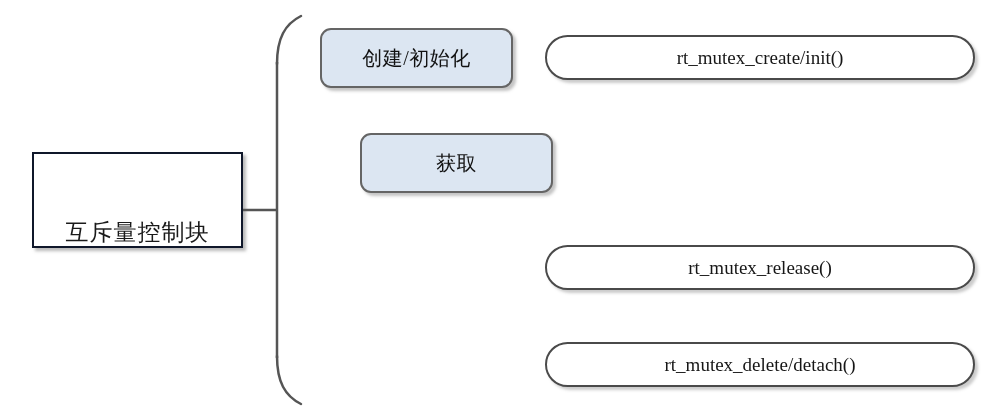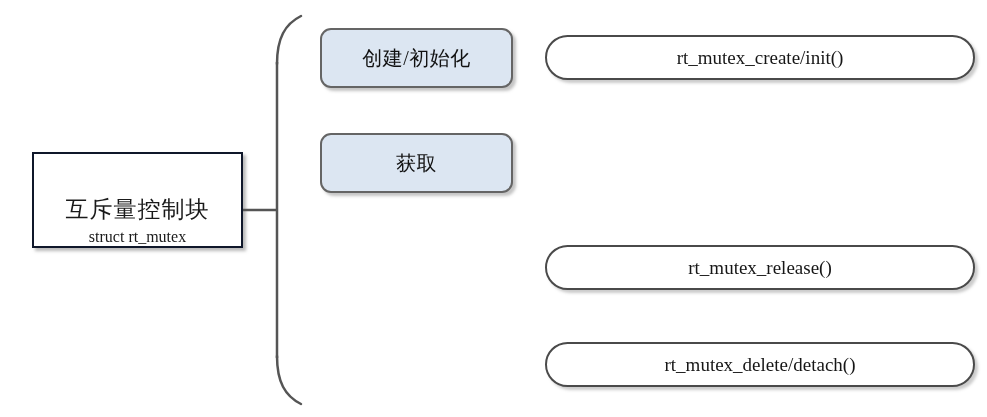--- a/index.html
+++ b/index.html
@@ -98,36 +98,35 @@
     white-space: nowrap;
   }
 </style>
 </head>
 <body>
 
 <div id="canvas">
 
   <div class="main-box">
     <div class="line-cn">互斥量控制块</div>
-    <div class="line-en">struct rt_mutex</div>
   </div>
 
   <svg class="brace-svg" viewBox="0 0 80 417">
 
     <line x1="0" y1="210" x2="35" y2="210" stroke="#555555" stroke-width="2.5"></line>
 
     <line x1="34" y1="62" x2="34" y2="358" stroke="#555555" stroke-width="2.5"></line>
 
     <path d="M 34 64 C 34 38, 42 24, 58 16" fill="none" stroke="#555555" stroke-width="2.5" stroke-linecap="round"></path>
 
     <path d="M 34 356 C 34 382, 42 396, 58 404" fill="none" stroke="#555555" stroke-width="2.5" stroke-linecap="round"></path>
   </svg>
 
   <div class="label-box" style="top:28px;">创建/初始化</div>
   <div class="api-capsule" style="top:35px;">rt_mutex_create/init()</div>
 
-  <div class="label-box" style="top:133px;">获取</div>
+  <div class="label-box" style="top:133px;margin-left:40px;">获取</div>
 
   <div class="api-capsule" style="top:245px;text-align:right;">rt_mutex_release()</div>
 
   <div class="api-capsule" style="top:342px;">rt_mutex_delete/detach()</div>
 
 </div>
 
 </body></html>

